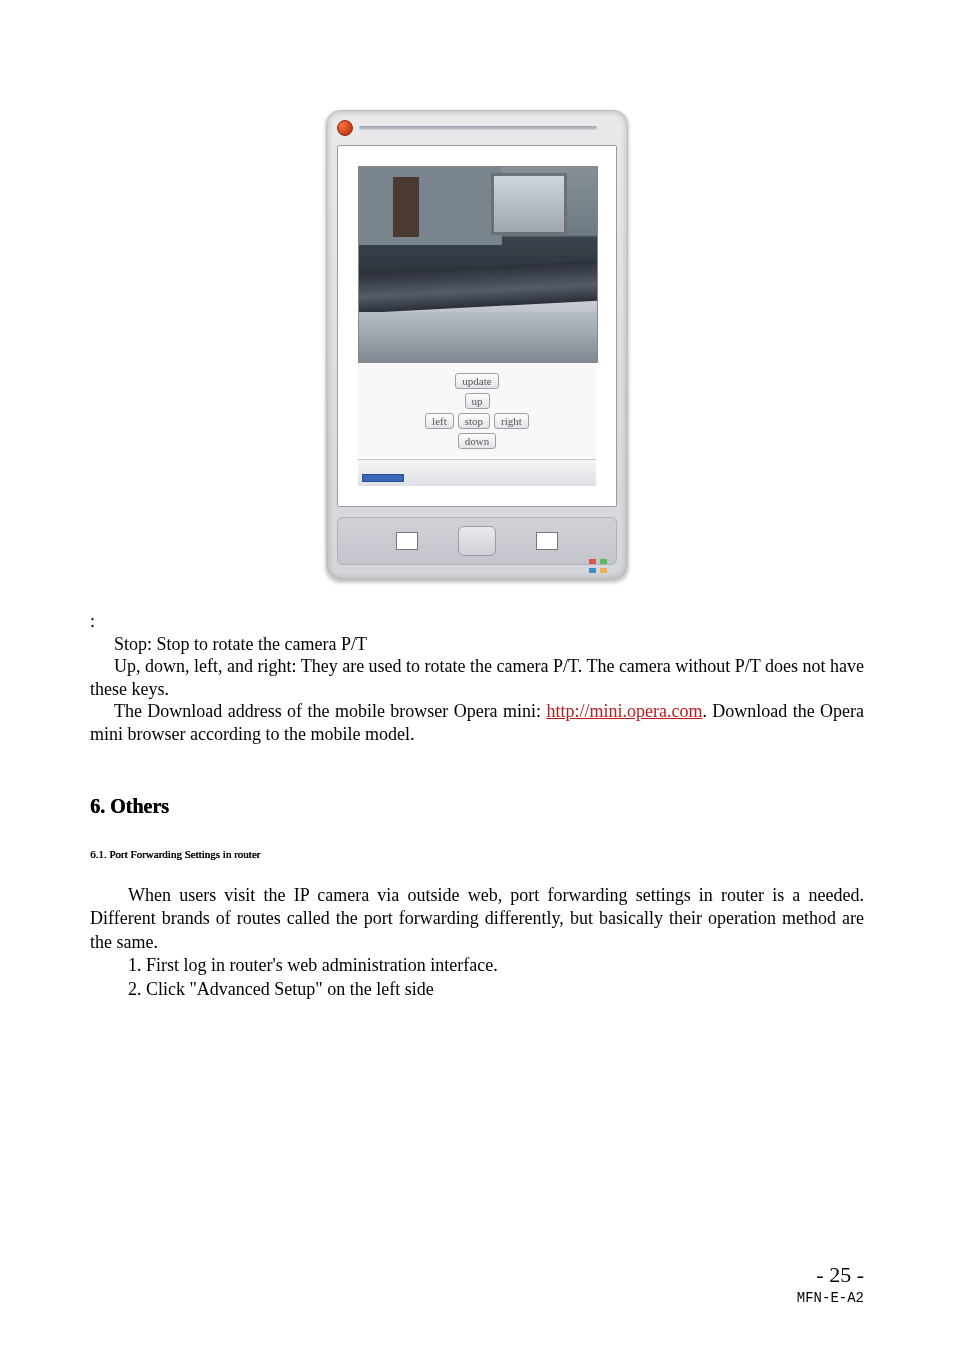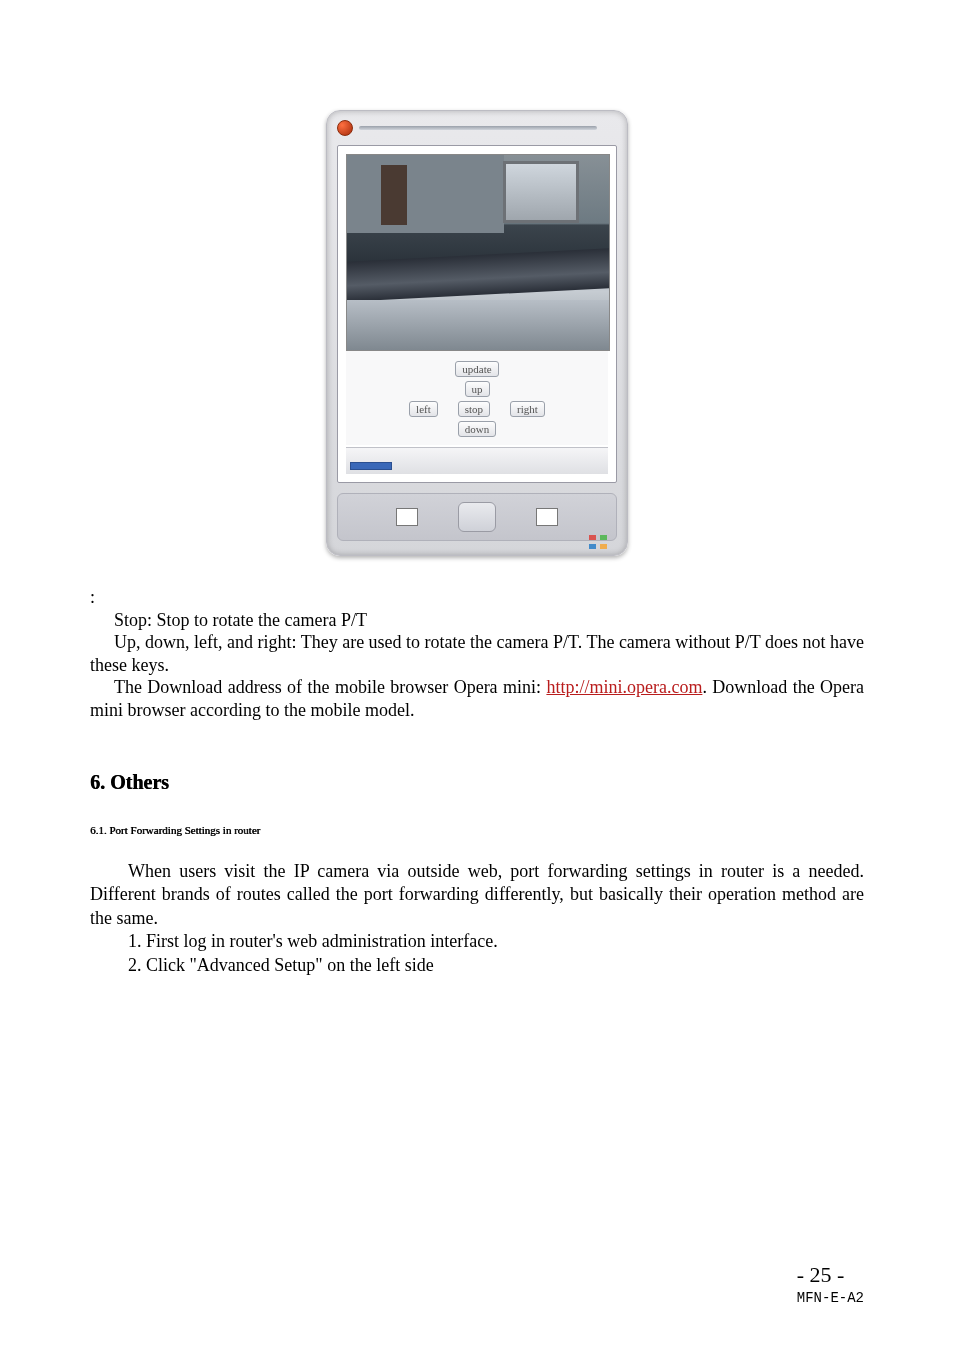--- a/index.html
+++ b/index.html
@@ -46,21 +46,21 @@
     flex: 1;
     height: 4px;
     background: linear-gradient(#9aa0aa, #d0d4db);
     border-radius: 2px;
   }
   .screen {
     margin-top: 8px;
     background: #fff;
     border: 1px solid #9a9aa5;
     border-radius: 2px;
-    padding: 8px;
+    padding: 20px;
     text-align: center;
   }
   .photo {
     width: 100%;
     height: 195px;
     border: 1px solid #888;
     background: linear-gradient(180deg,#879096 0%,#6d7a82 35%,#3b444c 36%,#2b333b 55%,#a9b0b8 56%,#c6ccd2 70%,#8e969e 100%);
     position: relative;
     overflow: hidden;
   }
@@ -78,21 +78,21 @@
     background: #f8f8f9;
   }
   .mbtn {
     font-size: 11px;
     padding: 1px 6px;
     background: linear-gradient(#fdfdfd,#e3e4e8);
     border: 1px solid #9aa0aa;
     border-radius: 3px;
     color: #555;
   }
-  .row { display:flex; gap:20px; }
+  .row { display:flex; gap:4px; }
   .scroll-area {
     margin-top: 2px;
     height: 26px;
     background: linear-gradient(#f5f5f7,#dfe0e4);
     border-top: 1px solid #c0c1c8;
     position: relative;
   }
   .scroll-area::before{
     content:""; position:absolute; left:4px; bottom:4px; height:6px; width:40px;
     background:#3a68b8; border:1px solid #2b4f90;
@@ -146,21 +146,21 @@
     line-height: 1.3;
     text-align: justify;
   }
   .para61 p { margin: 0; }
   .ind1 { text-indent: 38px; }
   .list-indent { padding-left: 38px; }
   .footer {
     position: absolute;
     right: 90px;
     bottom: 44px;
-    text-align: left;
+    text-align: right;
   }
   .footer .pg   { font-size: 22px; font-family: "Times New Roman", serif; }
   .footer .code { font-size: 14px; font-family: "Courier New", monospace; letter-spacing: 0; margin-top: 2px; }
 </style>
 </head>
 <body>
 
 <div class="page">
 
   <div class="device-wrap">

